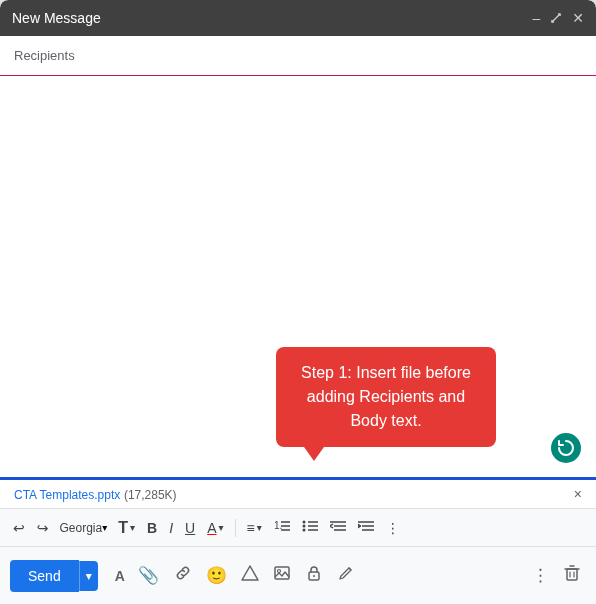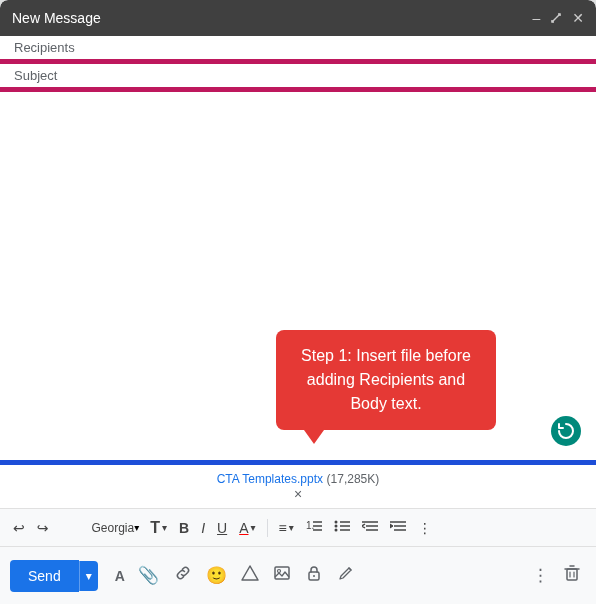--- a/index.html
+++ b/index.html
@@ -44,22 +44,22 @@
       cursor: pointer;
       font-size: 14px;
       background: none;
       border: none;
       line-height: 1;
       display: flex;
       align-items: center;
     }
 
     .field-row {
-      border-bottom: 5px solid #be185d;
-      padding: 4px 14px;
+      border-bottom: 1px solid #be185d;
+      padding: 12px 14px;
       display: flex;
       align-items: center;
     }
 
     .field-input {
       border: none;
       outline: none;
       flex: 1;
       font-size: 13px;
       color: #202124;
@@ -118,27 +118,26 @@
 
     
     .refresh-icon-wrap {
       position: absolute;
       right: 14px;
       bottom: 10px;
     }
 
     
     .attachment-bar {
-      border-top: 5px solid #1d4ed8;
+      border-top: 3px solid #1d4ed8;
       padding: 6px 14px;
       display: flex;
       align-items: center;
       justify-content: space-between;
       background: #fff;
-      flex-direction: column;
     }
 
     .attachment-name {
       color: #1a73e8;
       font-size: 12px;
       font-weight: 500;
       text-decoration: none;
     }
 
     .attachment-size {
@@ -178,21 +177,20 @@
       gap: 2px;
     }
 
     .font-select-wrap {
       display: flex;
       align-items: center;
       border: none;
       cursor: pointer;
       padding: 3px 4px;
       border-radius: 3px;
-      margin-left: 32px;
     }
 
     .font-name {
       font-size: 12px;
       color: #444;
     }
 
     .fmt-separator {
       width: 1px;
       height: 18px;
@@ -290,23 +288,20 @@
         </svg>
       </button>
       <button class="title-bar-btn">✕</button>
     </div>
   </div>
 
   <div class="field-row">
     <input class="field-input" type="text" placeholder="Recipients" style="">
   </div>
 
-  <div class="field-row">
-    <input class="field-input" type="text" placeholder="Subject" style="">
-  </div>
 
   <div class="body-area">
     <textarea class="body-textarea" style=""></textarea>
 
     
     <div class="tooltip-wrapper">
       <div class="tooltip-bubble">
         <span>Step 1: Insert file before adding Recipients and Body text.</span>
       </div>
     </div>

